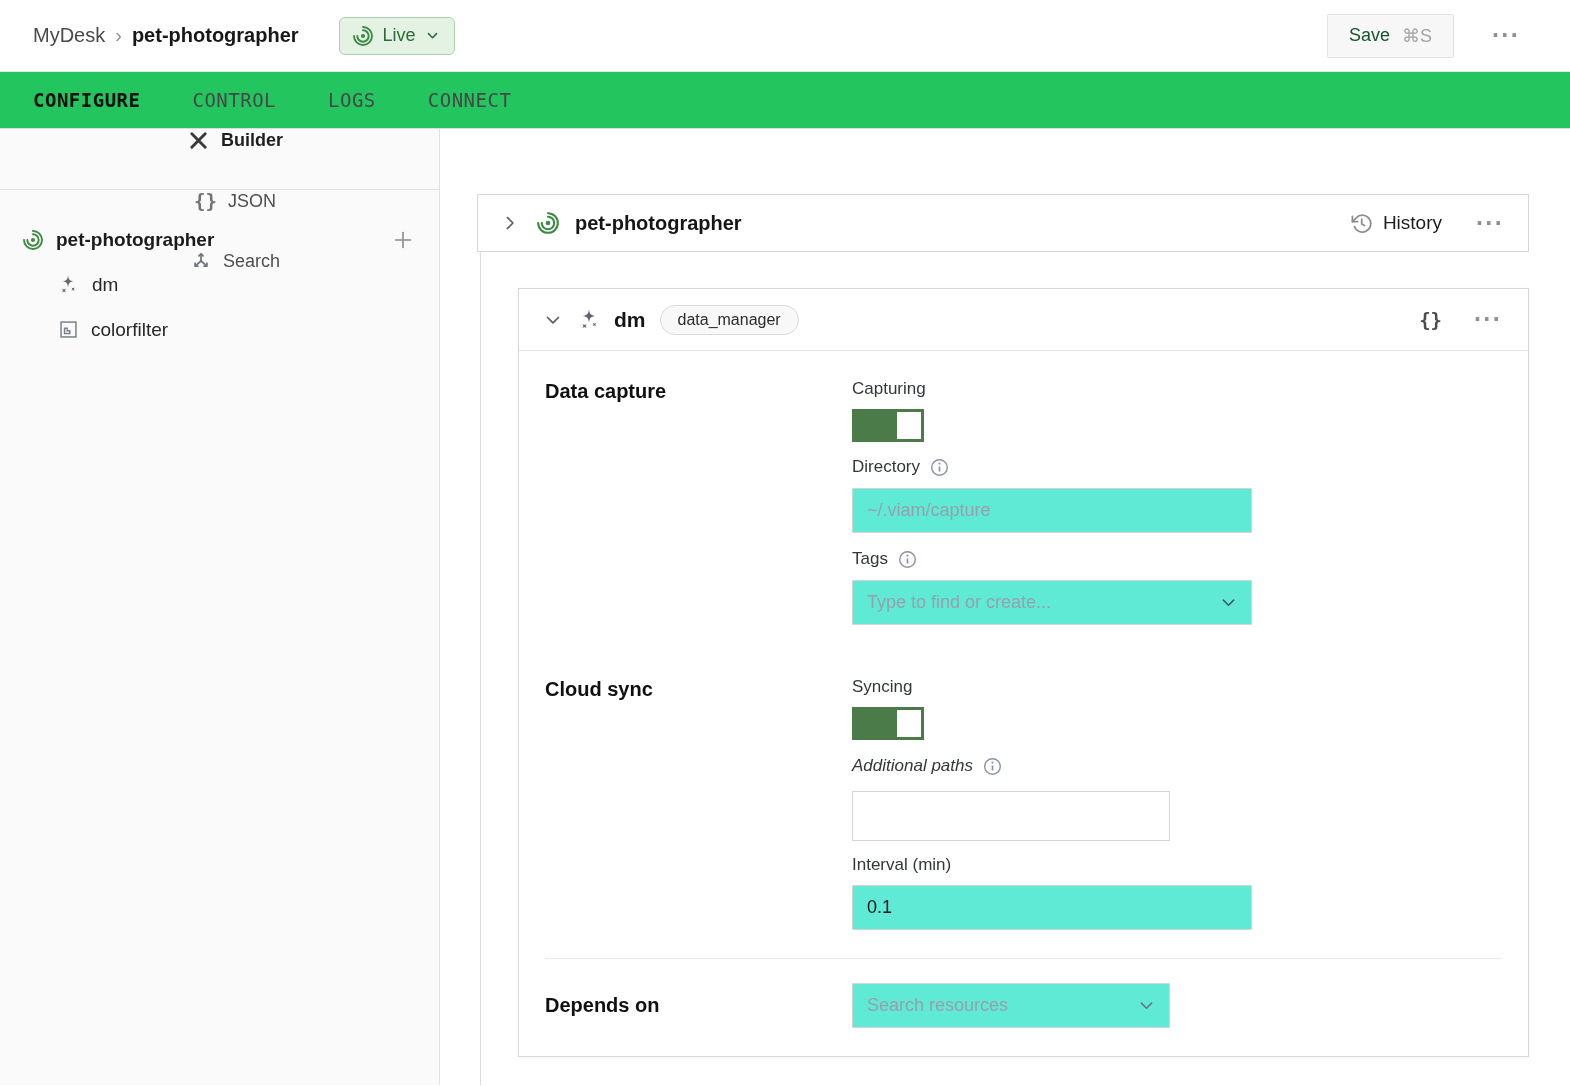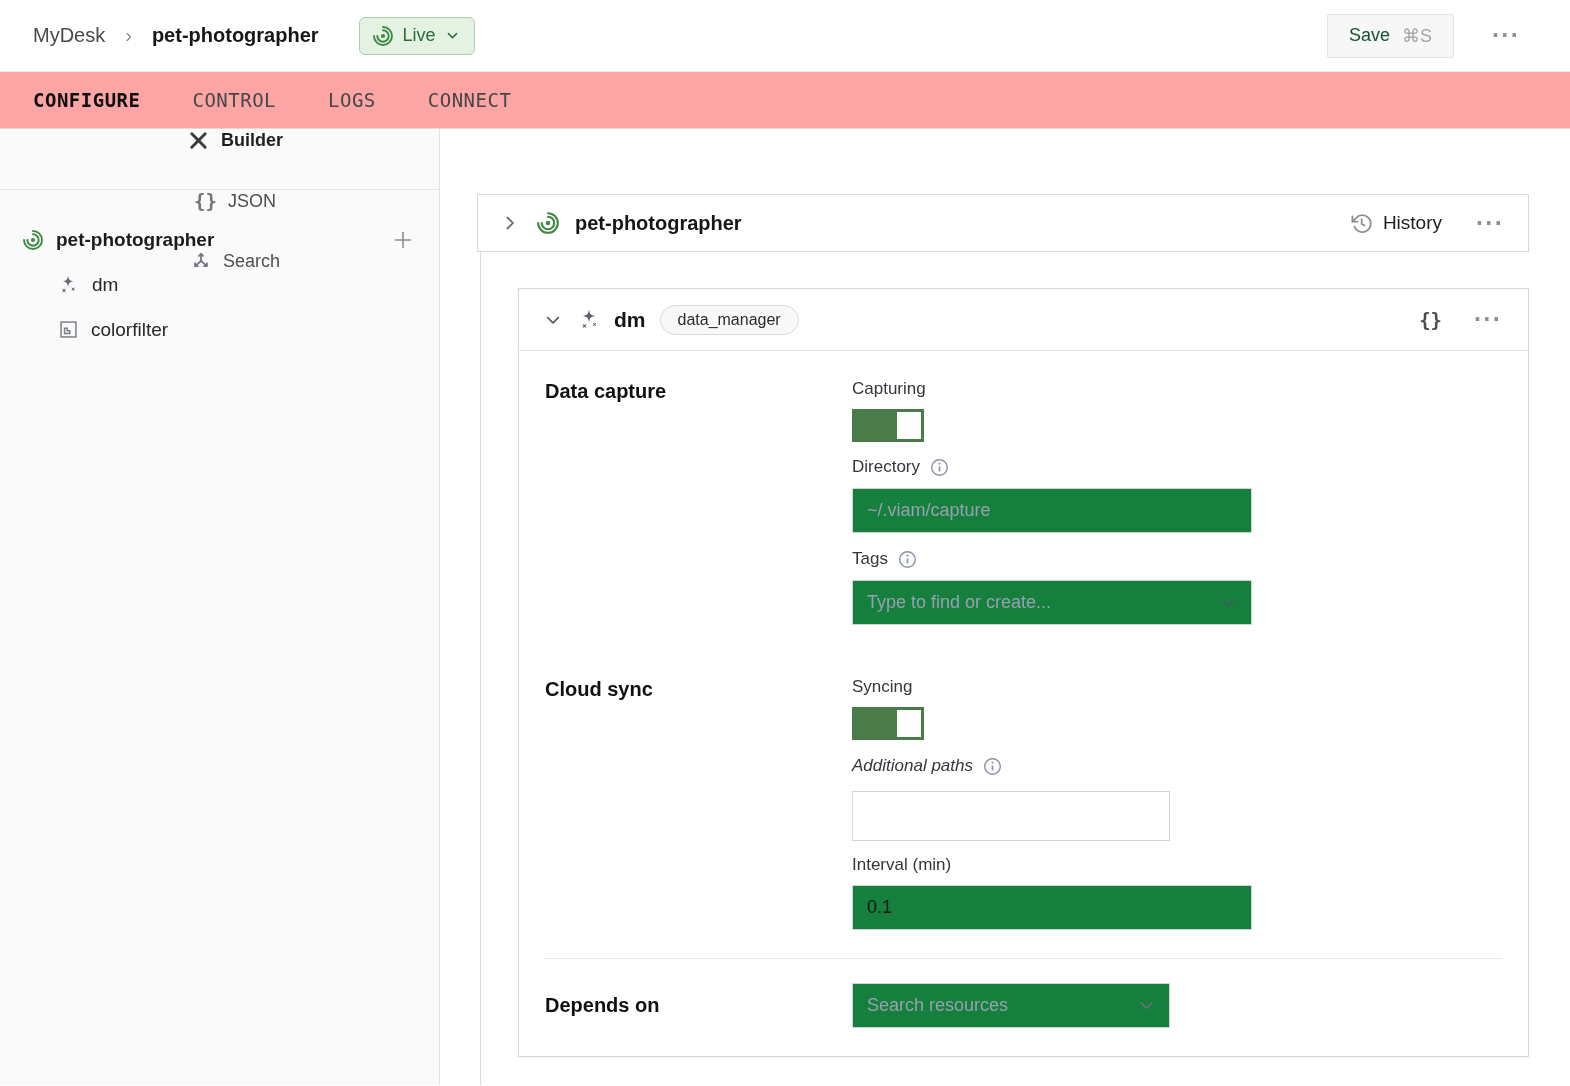--- a/index.html
+++ b/index.html
@@ -6,21 +6,21 @@
   html,body { width:1570px; height:1086px; }
   body {
     font-family: "Liberation Sans", sans-serif;
     background:#fff; color:#1c1c1c; overflow:hidden;
     -webkit-font-smoothing:antialiased;
   }
   svg { display:block; flex-shrink:0; }
 
   
   .topbar { height:71px; display:flex; align-items:center; padding:0 50px 0 33px; background:#fff; }
-  .breadcrumb { display:flex; align-items:center; gap:20px; font-size:20px;justify-content:flex-end; }
+  .breadcrumb { display:flex; align-items:center; gap:10px; font-size:20px;justify-content:flex-end; }
   .bc-org { color:#4a4a4a; cursor:pointer; }
   .bc-sep { color:#8e8e8e; font-size:20px; }
   .bc-machine { color:#171717; font-weight:700; }
   .live-badge {
     margin-left:40px; display:flex; align-items:center; gap:9px;
     background:#e4f2e4; border:1px solid #a9d2ac; border-radius:6px;
     padding:7px 14px 7px 12px; cursor:pointer;
   }
   .live-badge span { font-size:18px; color:#2f6b36; }
   .spacer { flex:1; }
@@ -29,21 +29,21 @@
     border:1px solid #e3e3e3; border-radius:2px; padding:10px 21px;
     font-family:inherit; font-size:18px; cursor:pointer;
   }
   .save-btn .lbl { color:#14532d; }
   .save-btn .kbd { color:#a3a3a3; }
   .more-dots { color:#8e8e8e; font-size:25px; font-weight:700; letter-spacing:1px; line-height:0.5; cursor:pointer; user-select:none; }
   .topbar .more-dots { margin-left:38px; }
 
   
   .nav-tabs {
-    height:58px; background:#fca5a5; border-top:1px solid #e7e7e7; border-bottom:1px solid #dcdcdc;
+    height:58px; background:#22c55e; border-top:1px solid #e7e7e7; border-bottom:1px solid #dcdcdc;
     display:flex; align-items:center; padding-left:33px;
     font-family:"DejaVu Sans Mono", monospace; font-size:19px; letter-spacing:0.5px;
   }
   .nav-tab { margin-right:52px; color:#474747; cursor:pointer; }
   .nav-tab.active { color:#101010; font-weight:700; }
 
   
   .content { display:flex; height:956px; }
   .sidebar { width:440px; flex-shrink:0; background:#fafafa; border-right:1px solid #e1e1e1; }
   .mode-tabs { height:61px; border-bottom:1px solid #e3e3e3; display:flex; align-items:center; padding-left:31px; gap:38px;flex-direction:column; }
@@ -88,21 +88,21 @@
   .sec-title { width:307px; flex-shrink:0; font-size:20px; font-weight:700; color:#101010; padding-top:1px; }
   .sec2 { margin-top:52px; }
   .f-label { display:flex; align-items:center; gap:10px; font-size:17px; color:#33363b; }
   .mb10 { margin-bottom:10px; } .mb11 { margin-bottom:11px; } .mb14 { margin-bottom:15px;font-style:italic; }
 
   .toggle { width:72px; height:33px; background:#4a7b49; position:relative; cursor:pointer; margin-bottom:15px; }
   .toggle .knob { position:absolute; top:3px; right:3px; width:24px; height:27px; background:#fff; }
   .toggle.mb16 { margin-bottom:16px; }
 
   .t-input {
-    width:400px; height:45px; border:1px solid #d4d4d4; border-radius:1px; background:#15803d;
+    width:400px; height:45px; border:1px solid #d4d4d4; border-radius:1px; background:#5eead4;
     font-family:inherit; font-size:18px; color:#161616; padding:0 14px; outline:none;
   }
   .t-input::placeholder { color:#98a0ae; opacity:1; }
   .mb16i { margin-bottom:16px; }
   .ap-textarea { width:318px; height:50px; border:1px solid #d4d4d4; background:#fff; resize:none; outline:none;
     font-family:inherit; font-size:18px; padding:8px 14px; margin-bottom:14px; display:block; }
   .select-box { position:relative; width:400px; }
   .select-box.w318 { width:318px; }
   .select-box .t-input { width:100%; padding-right:44px; }
   .select-box .chev { position:absolute; right:14px; top:13px; pointer-events:none; }

